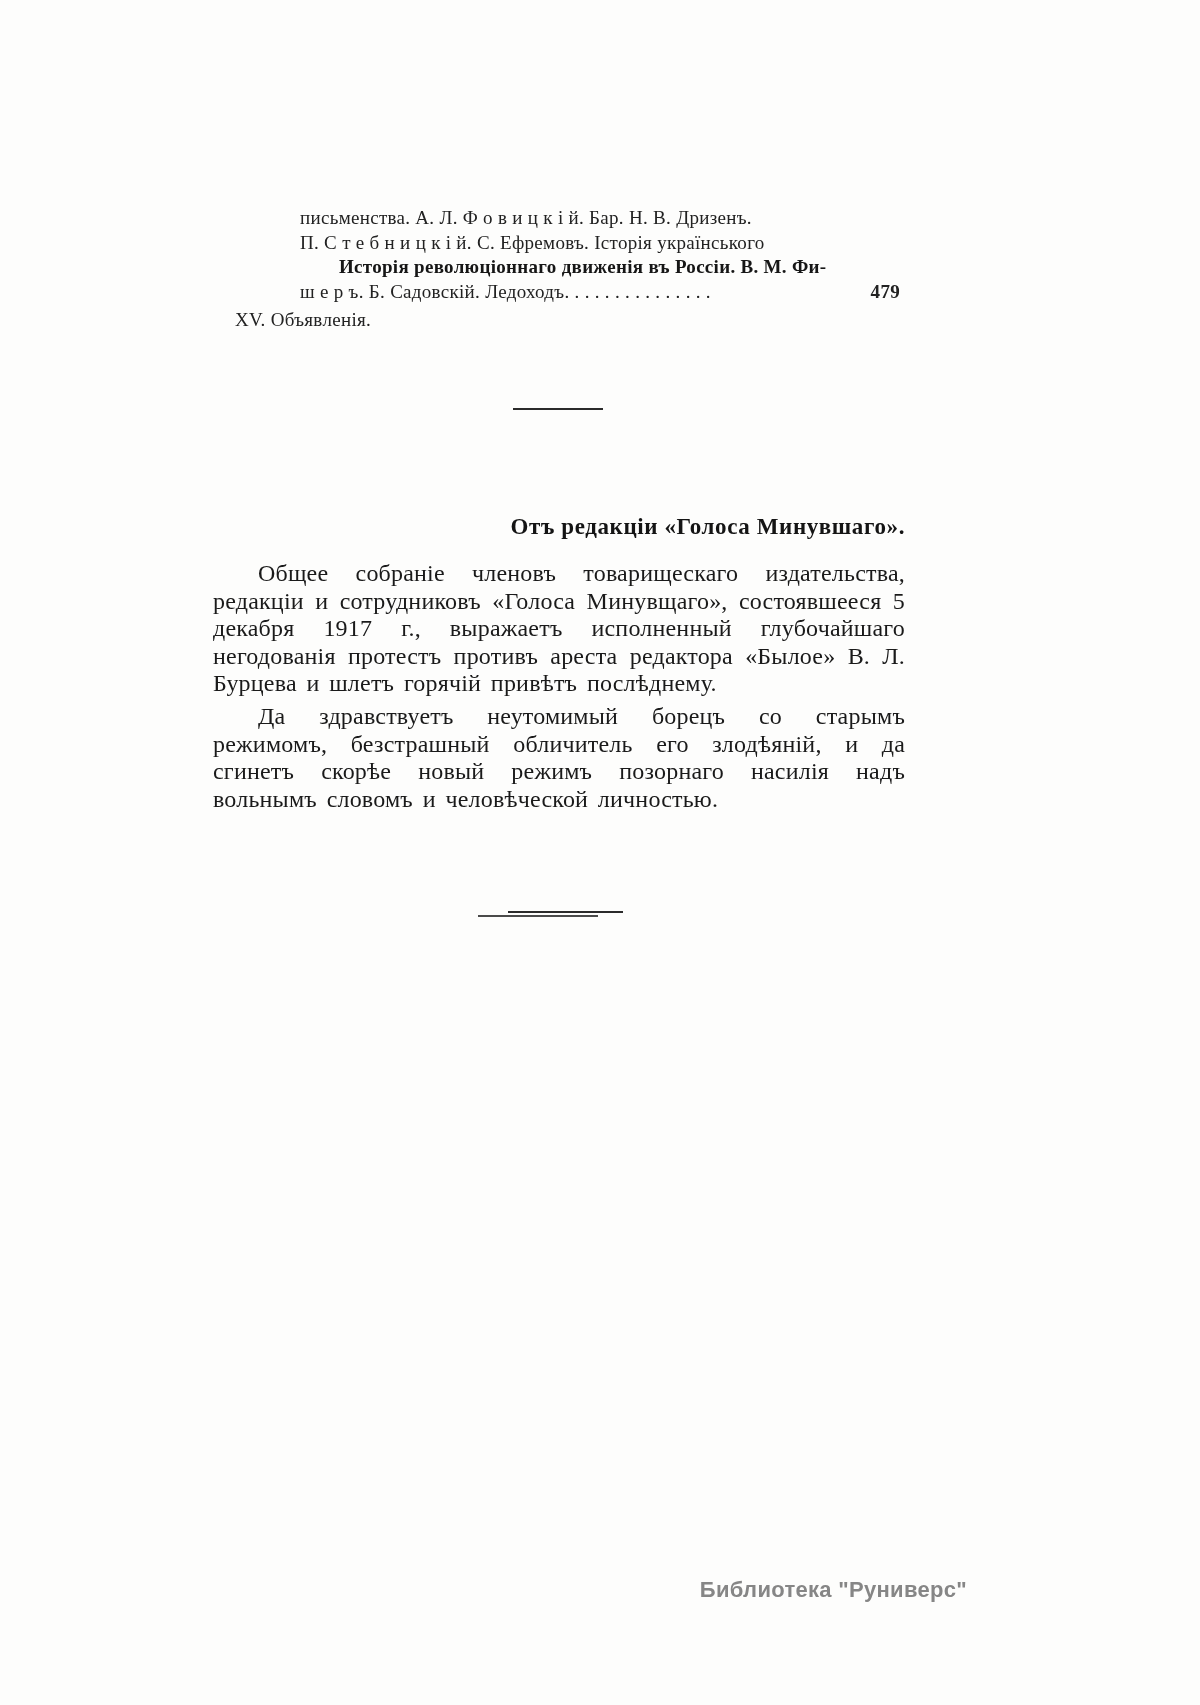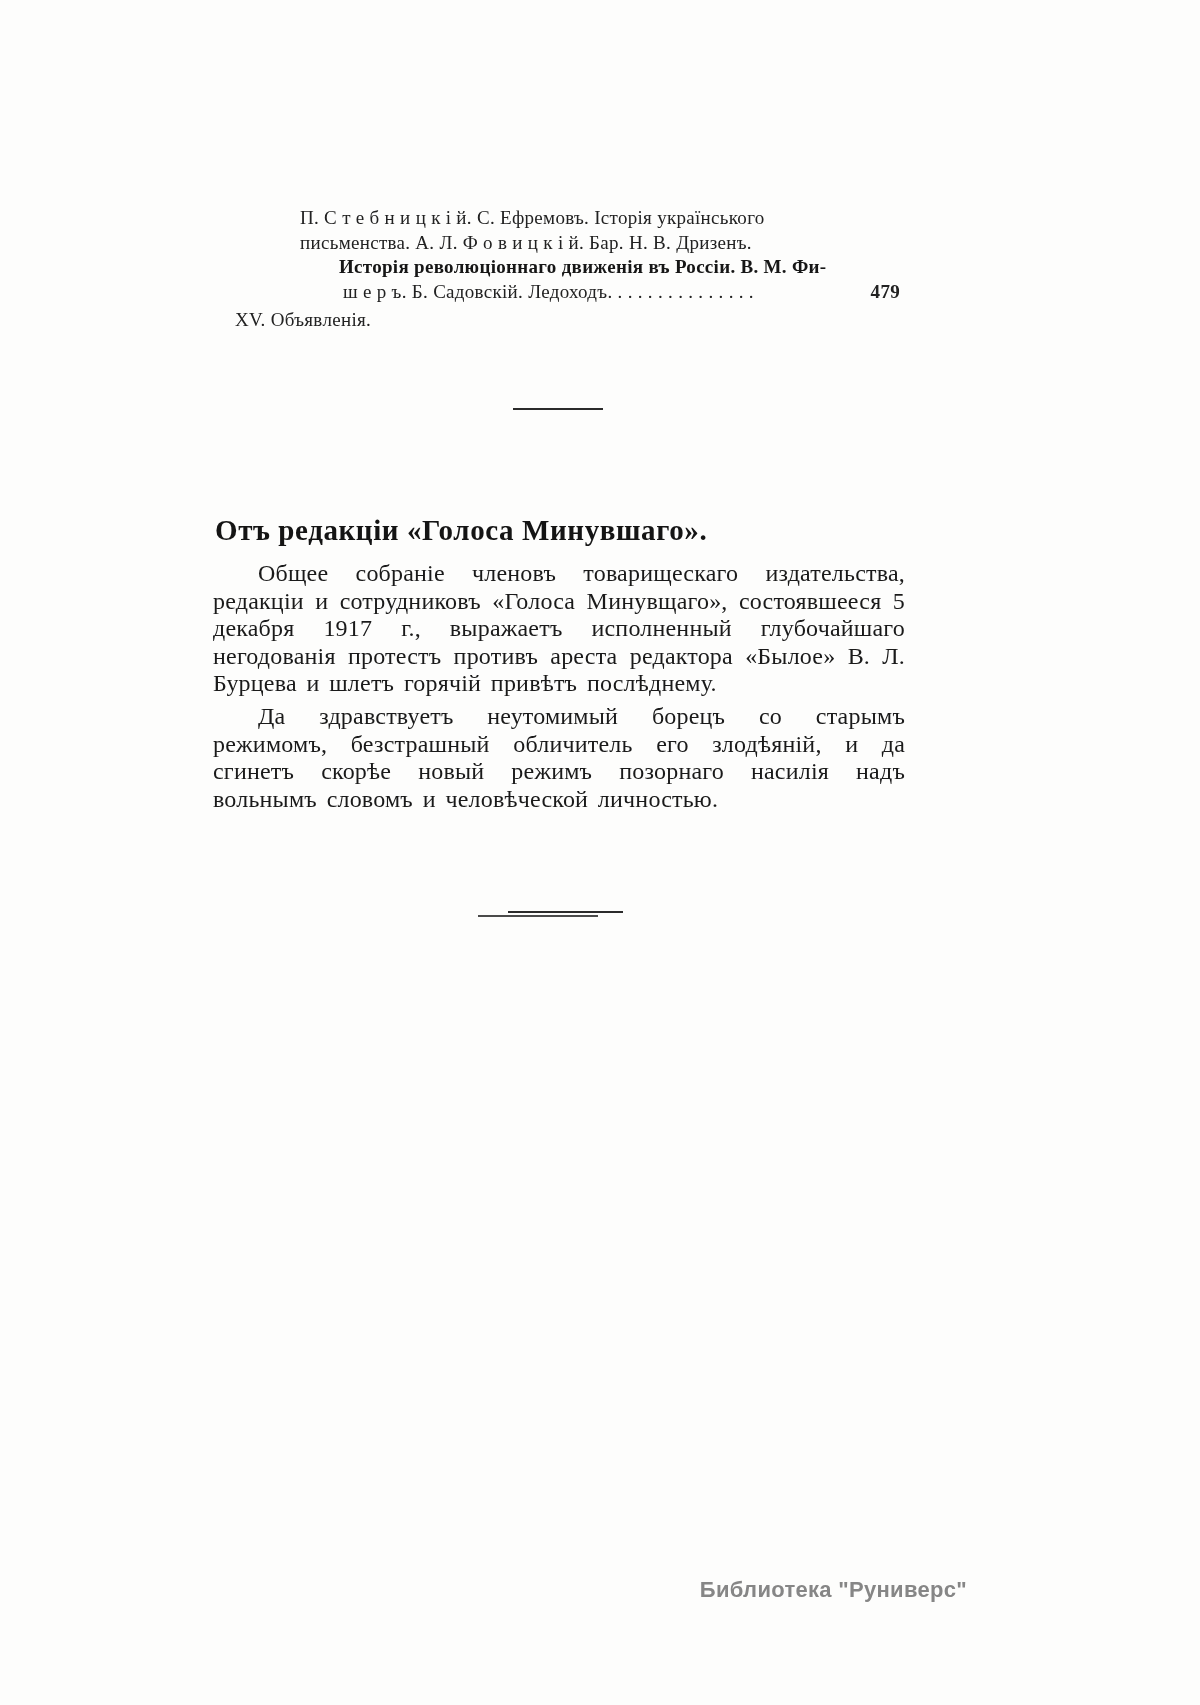--- a/index.html
+++ b/index.html
@@ -27,21 +27,20 @@
     width: 600px;
     font-size: 19px;
     line-height: 24.5px;
     letter-spacing: 0.3px;
     color: #222;
   }
   .toc-line-flex {
     display: flex;
     justify-content: space-between;
     align-items: flex-end;
-    margin-left: 43px;
   }
   .toc-bold {
     font-weight: bold;
     color: #161616;
     margin-left: 39px;
   }
   .toc-page {
     font-weight: bold;
     padding-left: 10px;
   }
@@ -81,22 +80,22 @@
     height: 1.5px;
     background: #4a4a4a;
   }
   
   .article-title {
     position: absolute;
     top: 514px;
     left: 215px;
     width: 690px;
     margin: 0;
-    text-align: left;
-    font-size: 29px;
+    text-align: right;
+    font-size: 23px;
     font-weight: bold;
     letter-spacing: 0.6px;
     color: #141414;
   }
   .article-body {
     position: absolute;
     top: 560px;
     left: 213px;
     width: 692px;
     font-size: 24px;
@@ -121,22 +120,22 @@
     color: #868686;
     letter-spacing: 0.3px;
   }
 </style>
 </head>
 <body>
 
 <div class="page">
 
   <section class="toc">
+    <div class="toc-line">письменства. А. Л. Ф о в и ц к і й. Бар. Н. В. Дризенъ.</div>
     <div class="toc-line">П. С т е б н и ц к і й. С. Ефремовъ. Історія українського</div>
-    <div class="toc-line">письменства. А. Л. Ф о в и ц к і й. Бар. Н. В. Дризенъ.</div>
     <div class="toc-line toc-bold">Исторія революціоннаго движенія въ Россіи. В. М. Фи-</div>
     <div class="toc-line toc-line-flex">
       <span>ш е р ъ. Б. Садовскій. Ледоходъ. . . . . . . . . . . . . . .</span>
       <span class="toc-page">479</span>
     </div>
     <div class="toc-line toc-hang">XV. Объявленія.</div>
   </section>
 
   <div class="divider-1"></div>
 

